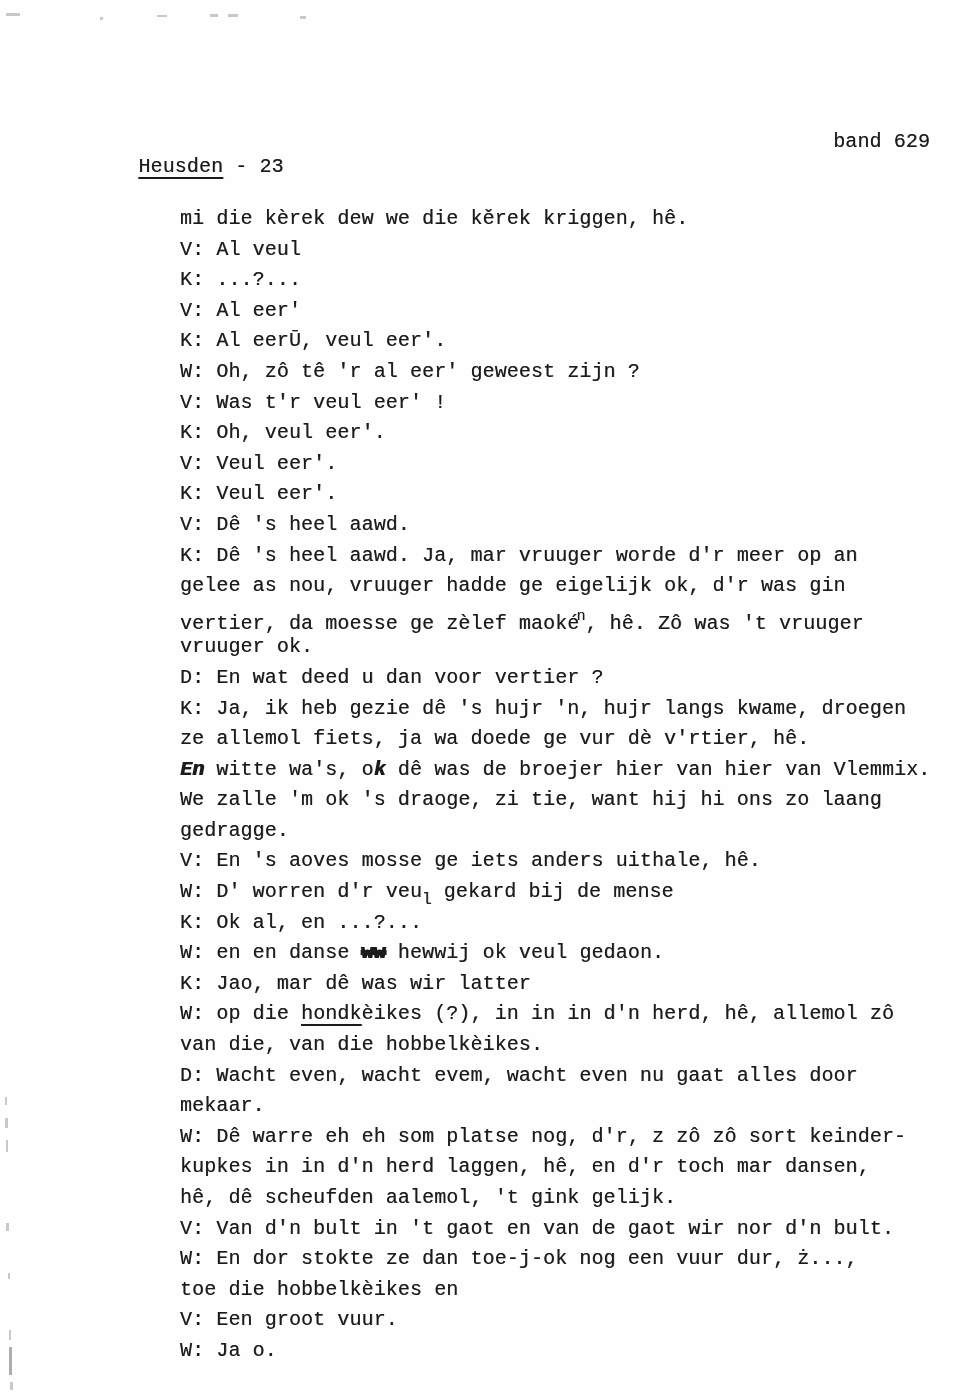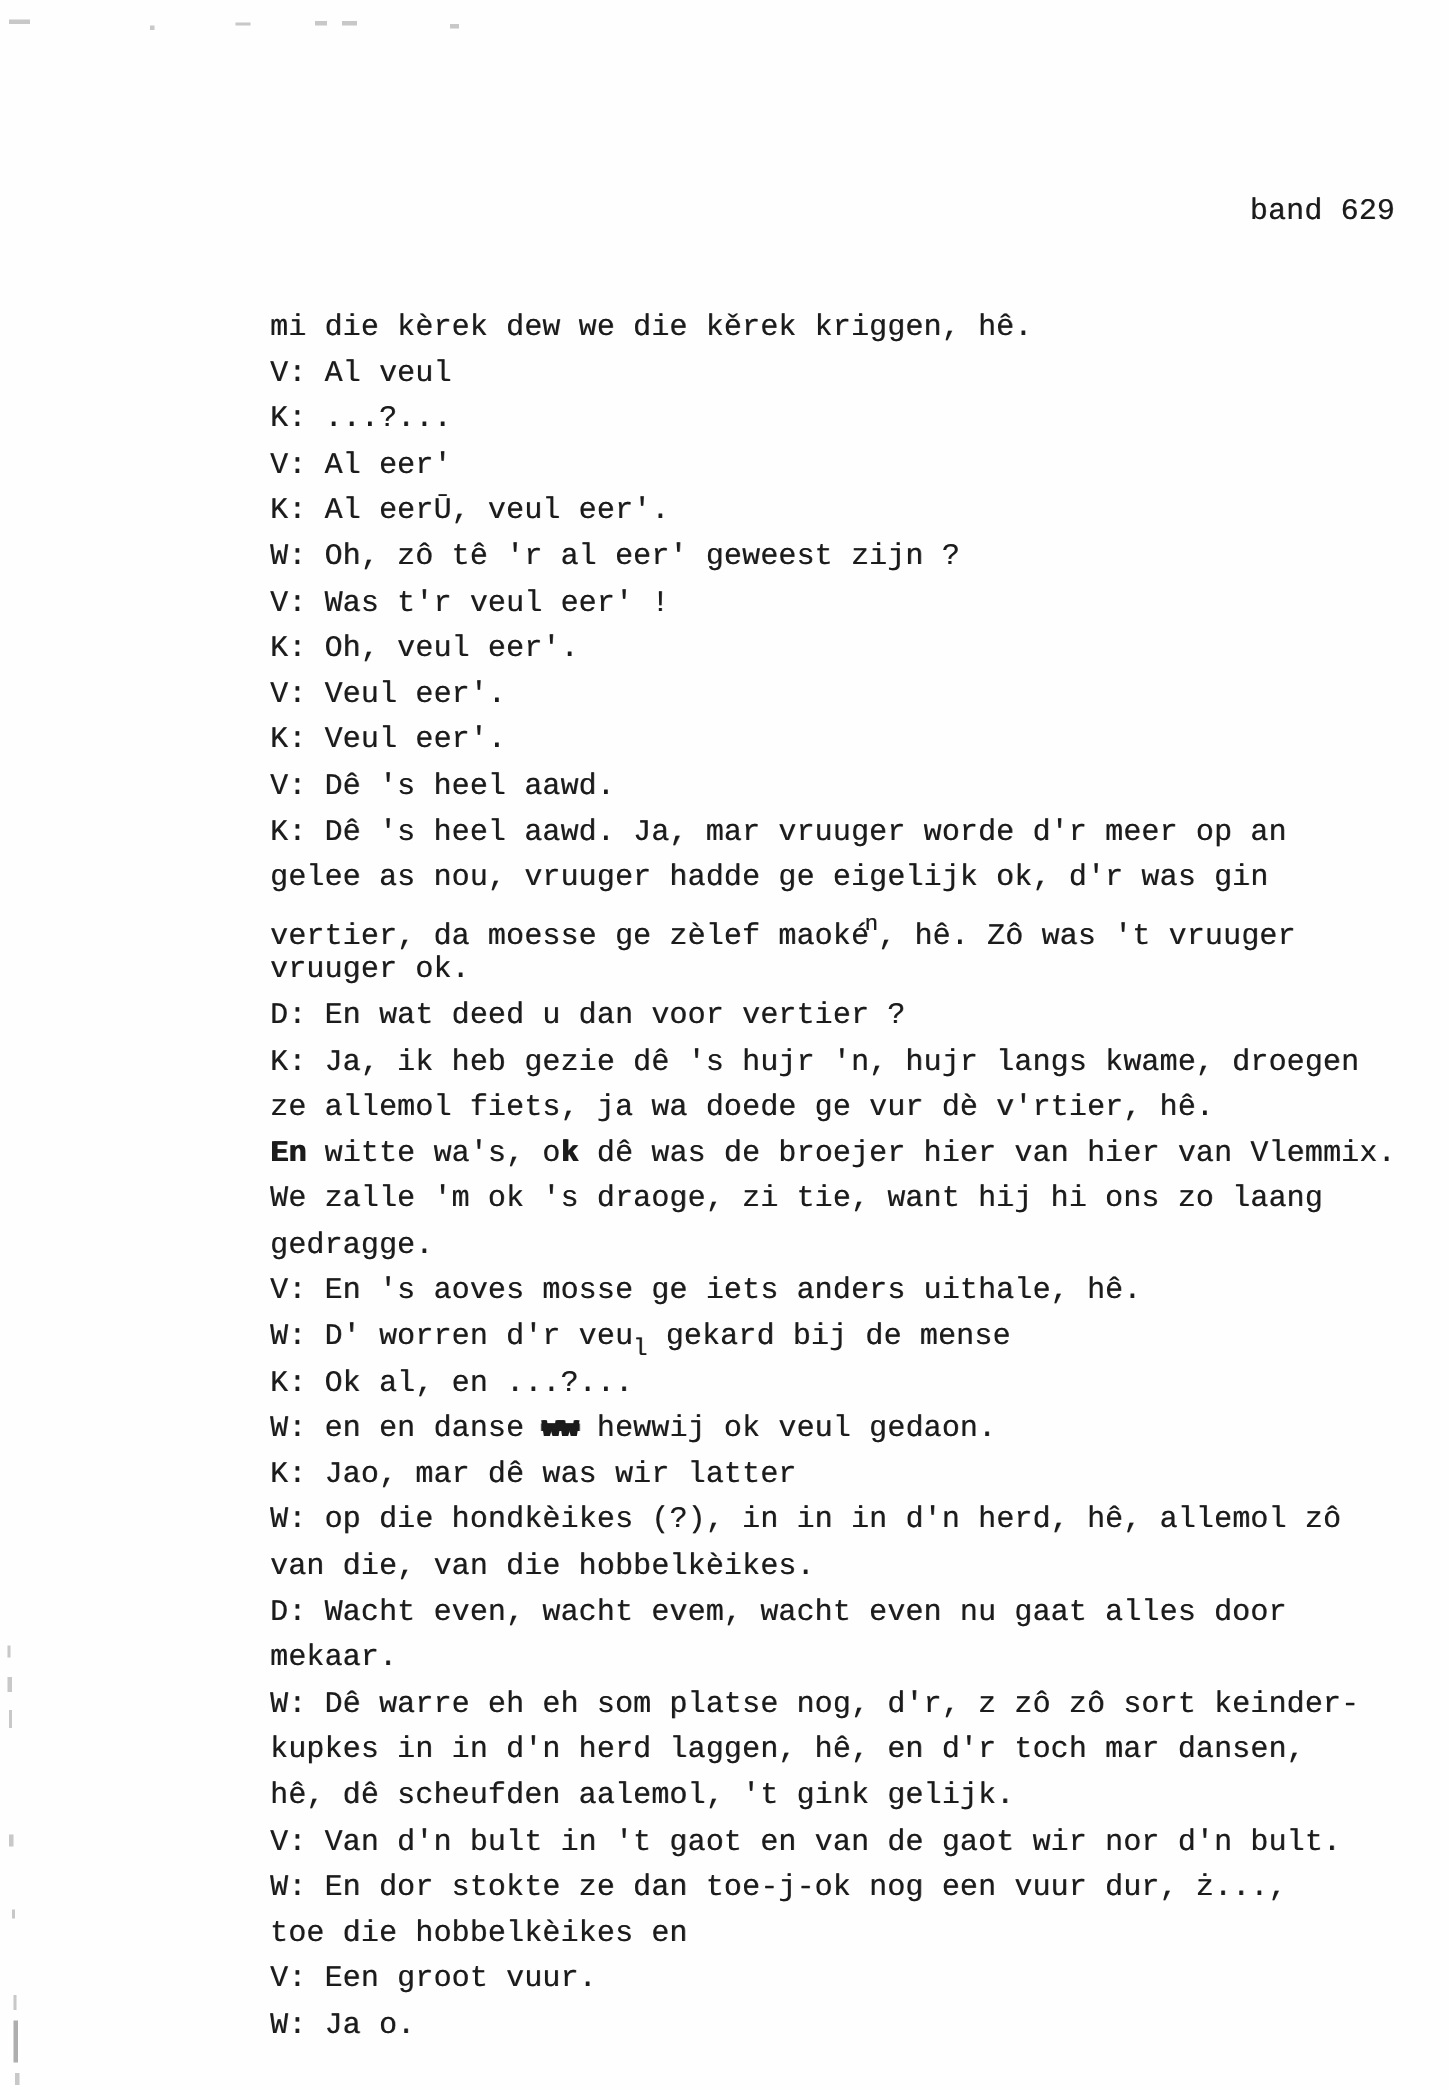--- a/index.html
+++ b/index.html
@@ -59,26 +59,28 @@
     letter-spacing: 0;
   }
   .seg-strike {
     font-weight: bold;
     text-decoration: line-through;
     text-decoration-thickness: 5px;
     text-shadow: 0.8px 0 0 #1b1b1b, -0.8px 0 0 #1b1b1b;
     margin-top: 34px;
   }
   .seg-underline {
+    text-decoration: underline;
     text-decoration-thickness: 2px;
     text-underline-offset: 5px;
   }
   .seg-bold {
     font-weight: bold;
     text-shadow: 0.8px 0 0 #1b1b1b;
+    font-style: italic;
   }
   
   .artifact {
     position: absolute;
     background: #9a9a9a;
     opacity: 0.55;
   }
 </style>
 </head>
 <body>
@@ -94,17 +96,20 @@
 
   <div class="artifact" style="left:5px; top:1097px; width:2px; height:8px;"></div>
   <div class="artifact" style="left:5px; top:1118px; width:3px; height:10px;"></div>
   <div class="artifact" style="left:6px; top:1140px; width:2px; height:12px;"></div>
   <div class="artifact" style="left:6px; top:1223px; width:3px; height:8px;"></div>
   <div class="artifact" style="left:8px; top:1273px; width:2px; height:6px;"></div>
   <div class="artifact" style="left:9px; top:1330px; width:2px; height:10px;"></div>
   <div class="artifact" style="left:9px; top:1347px; width:3px; height:28px; opacity:0.8;"></div>
   <div class="artifact" style="left:10px;top:1382px; width:3px; height:8px;"></div>
 
+  <div class="typed header-left">
+    <span class="u">Heusden</span><span> - 23</span>
+  </div>
   <div class="typed header-right">band 629</div>
 
   <div class="transcript typed" id="transcript"><div class="line"><span>mi die kèrek dew we die kěrek kriggen, hê.</span></div><div class="line"><span>V: Al veul</span></div><div class="line"><span>K: ...?...</span></div><div class="line"><span>V: Al eer'</span></div><div class="line"><span>K: Al eerŪ, veul eer'.</span></div><div class="line"><span>W: Oh, zô tê 'r al eer' geweest zijn ?</span></div><div class="line"><span>V: Was t'r veul eer' !</span></div><div class="line"><span>K: Oh, veul eer'.</span></div><div class="line"><span>V: Veul eer'.</span></div><div class="line"><span>K: Veul eer'.</span></div><div class="line"><span>V: Dê 's heel aawd.</span></div><div class="line"><span>K: Dê 's heel aawd. Ja, mar vruuger worde d'r meer op an</span></div><div class="line"><span>gelee as nou, vruuger hadde ge eigelijk ok, d'r was gin</span></div><div class="line"><span>vertier, da moesse ge zèlef maoké</span><span class="seg-sup">n</span><span>, hê. Zô was 't vruuger</span></div><div class="line"><span>vruuger ok.</span></div><div class="line"><span>D: En wat deed u dan voor vertier ?</span></div><div class="line"><span>K: Ja, ik heb gezie dê 's hujr 'n, hujr langs kwame, droegen</span></div><div class="line"><span>ze allemol fiets, ja wa doede ge vur dè v'rtier, hê.</span></div><div class="line"><span class="seg-bold">En</span><span> witte wa's, o</span><span class="seg-bold">k</span><span> dê was de broejer hier van hier van Vlemmix.</span></div><div class="line"><span>We zalle 'm ok 's draoge, zi tie, want hij hi ons zo laang</span></div><div class="line"><span>gedragge.</span></div><div class="line"><span>V: En 's aoves mosse ge iets anders uithale, hê.</span></div><div class="line"><span>W: D' worren d'r veu</span><span class="seg-sub">l</span><span> gekard bij de mense</span></div><div class="line"><span>K: Ok al, en ...?...</span></div><div class="line"><span>W: en en danse </span><span class="seg-strike">ww</span><span> hewwij ok veul gedaon.</span></div><div class="line"><span>K: Jao, mar dê was wir latter</span></div><div class="line"><span>W: op die </span><span class="seg-underline">hondk</span><span>èikes (?), in in in d'n herd, hê, allemol zô</span></div><div class="line"><span>van die, van die hobbelkèikes.</span></div><div class="line"><span>D: Wacht even, wacht evem, wacht even nu gaat alles door</span></div><div class="line"><span>mekaar.</span></div><div class="line"><span>W: Dê warre eh eh som platse nog, d'r, z zô zô sort keinder-</span></div><div class="line"><span>kupkes in in d'n herd laggen, hê, en d'r toch mar dansen,</span></div><div class="line"><span>hê, dê scheufden aalemol, 't gink gelijk.</span></div><div class="line"><span>V: Van d'n bult in 't gaot en van de gaot wir nor d'n bult.</span></div><div class="line"><span>W: En dor stokte ze dan toe-j-ok nog een vuur dur, ż...,</span></div><div class="line"><span>toe die hobbelkèikes en</span></div><div class="line"><span>V: Een groot vuur.</span></div><div class="line"><span>W: Ja o.</span></div></div>
 
 </div>
 
 </body></html>

